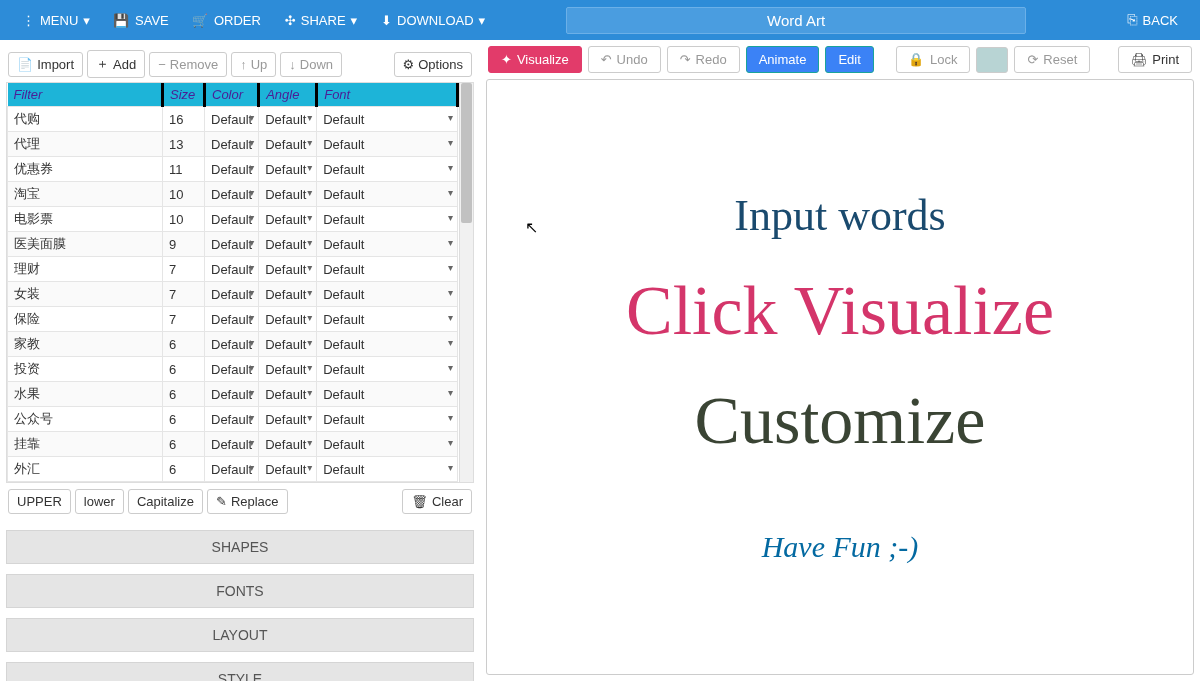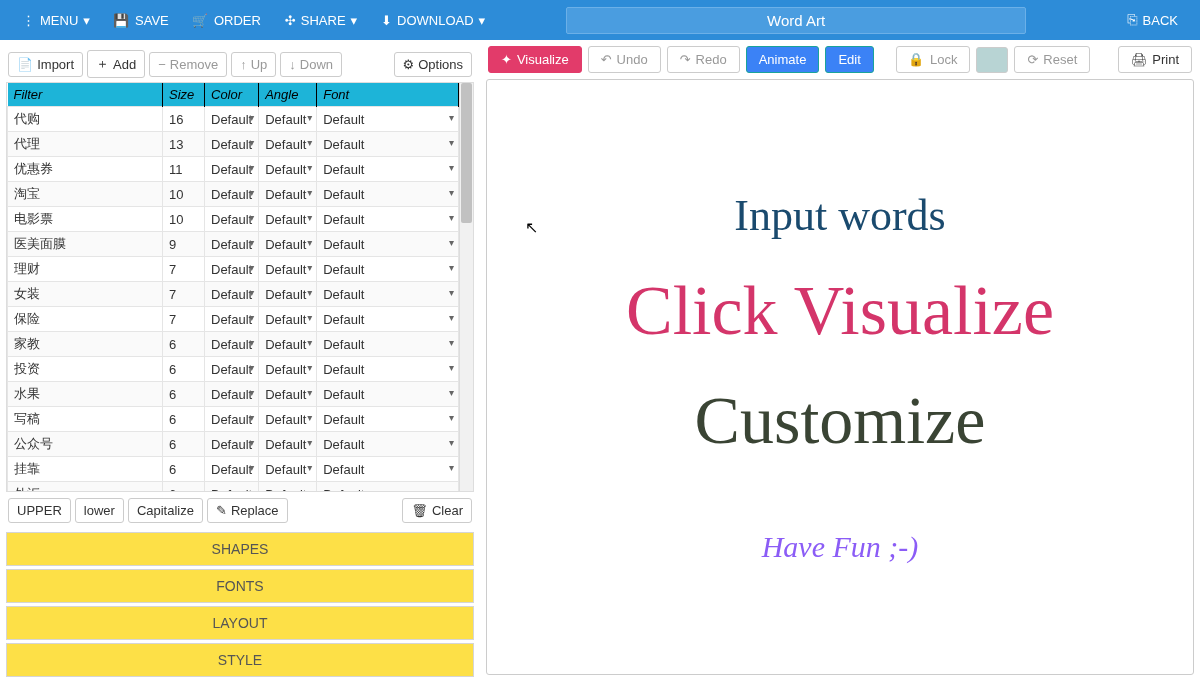--- a/index.html
+++ b/index.html
@@ -8,34 +8,34 @@
 .topbar { background: #2d8cd8; color: #fff; height: 40px; display: flex; align-items: center; padding: 0 10px; }
 .topbar .tb-btn { color: #fff; padding: 0 12px; height: 40px; display: flex; align-items: center; gap: 5px; cursor: pointer; font-size: 13px; }
 .topbar .tb-btn .icn { font-size: 13px; }
 .topbar .wa-title { flex-shrink: 0; width: 460px; margin-left: auto; margin-right: 20px; background: #4a9de0; border: 1px solid #6bb0e8; text-align: center; padding: 4px 0; border-radius: 2px; font-size: 15px; }
 .topbar .back { margin-left: auto; }
 
 .main { display: flex; height: 641px; }
 
 .left { width: 480px; padding: 6px; display: flex; flex-direction: column; }
 .panel-head { background: #6f6f6f; color: #fff; text-align: center; padding: 6px 0; font-size: 15px; letter-spacing: 1px; }
-.accordion-head { background: #fde047; color: #555; text-align: center; padding: 8px 0; font-size: 14px; margin-top: 3px; cursor: pointer; border: 1px solid #d5d5d5; }
+.accordion-head { background: #e5e5e5; color: #555; text-align: center; padding: 8px 0; font-size: 14px; margin-top: 10px; cursor: pointer; border: 1px solid #d5d5d5; }
 
 .btnbar { display: flex; gap: 4px; padding: 4px 2px; align-items: center; }
 .btn { border: 1px solid #ccc; background: #fff; padding: 4px 8px; font-size: 13px; border-radius: 3px; cursor: pointer; display: flex; align-items: center; gap: 4px; color: #333; }
 .btn.muted { color: #999; }
 .spacer { flex: 1; }
 
 .table-wrap { border: 1px solid #ddd; position: relative; height: 410px; display: flex; }
 .table-scroll { overflow-y: auto; flex: 1; }
 .scrollbar-track { width: 14px; background: #f1f1f1; border-left: 1px solid #ddd; position: relative; }
 .scrollbar-thumb { position: absolute; top: 0; left: 1px; right: 1px; height: 140px; background: #c1c1c1; border-radius: 2px; }
 
 table { width: 100%; border-collapse: collapse; font-size: 13px; }
-thead th { background: #1db4d8; color: #000000; text-align: left; padding: 4px 6px; font-weight: normal; font-style: italic; border-right: 1px solid #000000; }
+thead th { background: #1db4d8; color: #4c1d95; text-align: left; padding: 4px 6px; font-weight: normal; font-style: italic; border-right: 3px solid #000000; }
 thead th:first-child { font-style: italic; }
 tbody td { border: 1px solid #e5e5e5; padding: 3px 6px; height: 20px; }
 tbody tr:nth-child(even) { background: #fafafa; }
 .col-word { width: 155px; }
 .col-size { width: 42px; }
 .col-color { width: 52px; }
 .col-angle { width: 58px; }
 .col-font { }
 .dd-cell { position: relative; }
 .dd-cell::after { content: "▾"; position: absolute; right: 4px; font-size: 10px; color: #666; }
@@ -48,21 +48,21 @@
 .tbtn.red { background: #e23b6a; color: #fff; border-color: #e23b6a; }
 .tbtn.teal { background: #3b82f6; color: #fff; border-color: #1aa39a; }
 .tbtn.muted { color: #999; }
 .swatch { width: 32px; height: 26px; background: #b8d4d4; border: 1px solid #ccc; border-radius: 3px; }
 .sep { width: 10px; }
 
 .canvas { flex: 1; border: 1px solid #ccc; border-radius: 3px; background: #fff; display: flex; flex-direction: column; align-items: center; justify-content: center; gap: 30px; position: relative; }
 .canvas .l1 { font-family: Liberation Serif, serif; font-size: 44px; color: #1a4a6e; }
 .canvas .l2 { font-family: Georgia, serif; font-size: 70px; color: #d4356a; }
 .canvas .l3 { font-family: Georgia, serif; font-size: 68px; color: #3a4434; }
-.canvas .l4 { font-family: Georgia, serif; font-size: 30px; color: #8b5cf6; font-style: italic; margin-top: 40px; }
+.canvas .l4 { font-family: Georgia, serif; font-size: 30px; color: #0369a1; font-style: italic; margin-top: 40px; }
 .cursor { position: absolute; top: 138px; left: 38px; font-size: 16px; color: #000; }
 </style>
 </head>
 <body>
 
 <div class="topbar">
   <div class="tb-btn">
       <span class="icn">⋮</span>
       <span>MENU</span>
       <span>▾</span>
@@ -214,27 +214,20 @@
                 <td class="col-font dd-cell">Default</td>
               </tr>
               <tr>
                 <td class="col-word">水果</td>
                 <td class="col-size">6</td>
                 <td class="col-color dd-cell">Default</td>
                 <td class="col-angle dd-cell">Default</td>
                 <td class="col-font dd-cell">Default</td>
               </tr>
               <tr>
-                <td class="col-word">写稿</td>
-                <td class="col-size">6</td>
-                <td class="col-color dd-cell">Default</td>
-                <td class="col-angle dd-cell">Default</td>
-                <td class="col-font dd-cell">Default</td>
-              </tr>
-              <tr>
                 <td class="col-word">公众号</td>
                 <td class="col-size">6</td>
                 <td class="col-color dd-cell">Default</td>
                 <td class="col-angle dd-cell">Default</td>
                 <td class="col-font dd-cell">Default</td>
               </tr>
               <tr>
                 <td class="col-word">挂靠</td>
                 <td class="col-size">6</td>
                 <td class="col-color dd-cell">Default</td>

